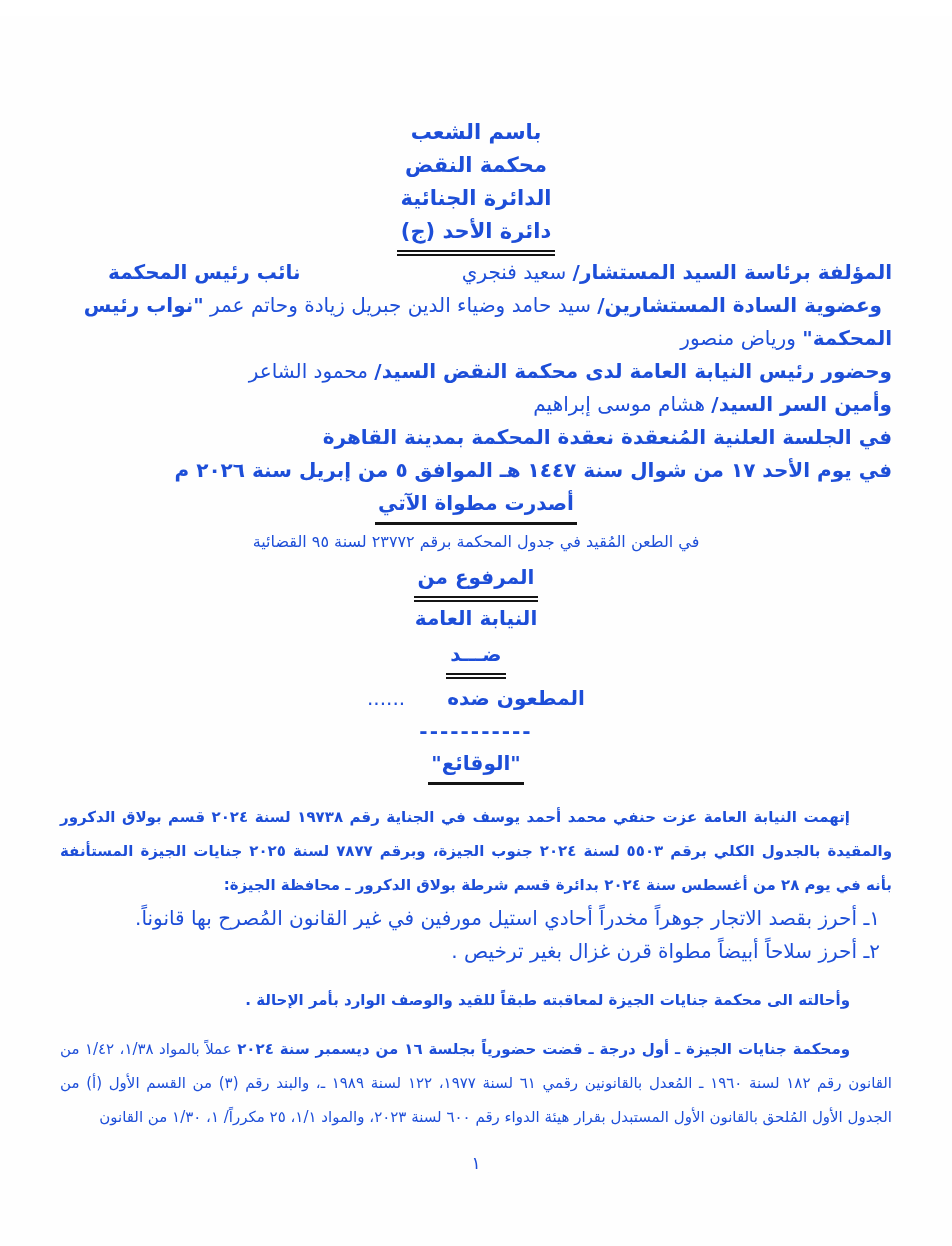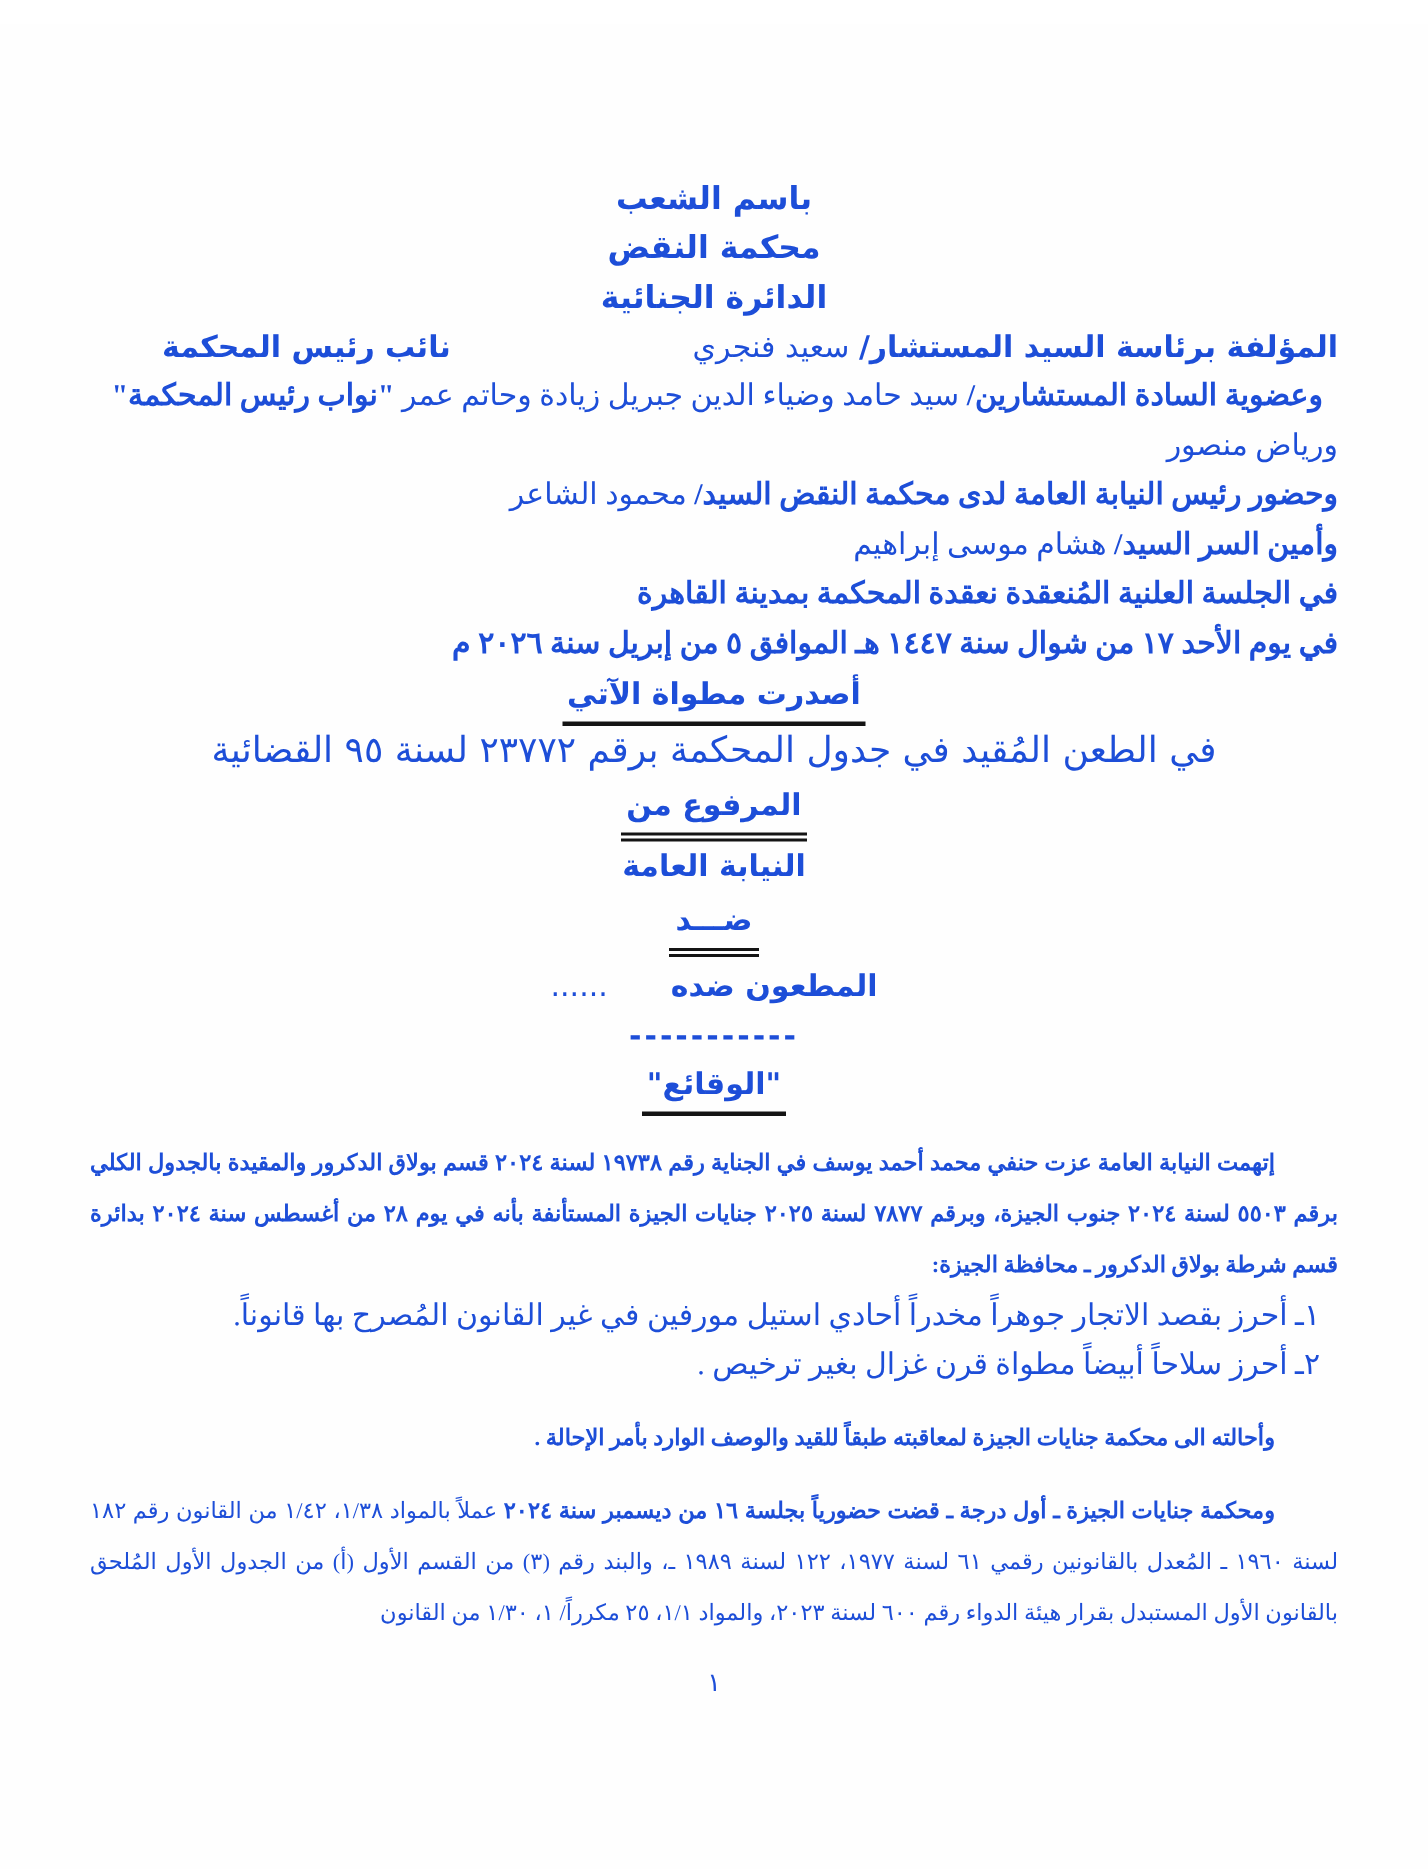--- a/index.html
+++ b/index.html
@@ -2,46 +2,47 @@
 <html lang="ar" dir="rtl"><head>
 <meta charset="utf-8">
 <style>
   html,body{margin:0;padding:0;background:#ffffff;}
   .page{
     width:952px;height:1246px;margin:16px auto;box-sizing:border-box;
     background:#fefefe;color:#1d4ed8;direction:rtl;
     font-family:"DejaVu Sans",sans-serif;
     padding:100px 60px 4px 60px;overflow:hidden;position:relative;
   }
-  p{margin:0;font-family:Liberation Serif, serif;}
+  p{margin:0;}
   .b{font-weight:bold;}
   .hc{font-size:21px;font-weight:bold;text-align:center;line-height:33px;}
   .ud{display:inline-block;border-bottom:6px double #141414;padding:0 4px 2px 4px;}
   .us{display:inline-block;border-bottom:3px solid #141414;padding:0 3px 2px 3px;}
   .panel-line{font-size:20px;line-height:33px;}
   .row-between{display:flex;justify-content:space-between;align-items:baseline;}
   .title-left{margin-left:48px;}
-  .center-line{font-size:24px;line-height:33px;text-align:center;}
+  .center-line{font-size:16px;line-height:33px;text-align:center;}
   .party-line{font-size:20px;line-height:33px;text-align:center;font-weight:bold;}
   .dots{font-weight:normal;letter-spacing:2px;margin-right:42px;}
   .dashes{font-weight:bold;letter-spacing:2px;line-height:32px;}
   .para{font-size:15px;line-height:34px;text-align:justify;}
   .indent{text-indent:42px;}
   .charge{font-size:20px;line-height:33px;padding-right:12px;text-align:justify;}
   .gap-top{margin-top:15px;}
   .page-num{margin-top:18px;text-align:center;font-size:17px;line-height:22px;}
 </style>
 </head>
 <body>
 
 <div class="page">
 
   <div class="hc">باسم الشعب</div>
   <div class="hc">محكمة النقض</div>
   <div class="hc">الدائرة الجنائية</div>
+  <div class="hc"><span class="ud">دائرة الأحد (ج)</span></div>
 
   <div class="panel-line row-between">
     <span><span class="b">المؤلفة برئاسة السيد المستشار/</span> <span>سعيد فنجري</span></span>
     <span class="b title-left">نائب رئيس المحكمة</span>
   </div>
 
   <p class="panel-line" style="text-indent:10px;">
     <span class="b">وعضوية السادة المستشارين/</span>
     <span>سيد حامد وضياء الدين جبريل زيادة وحاتم عمر</span>
     <span class="b">"نواب رئيس المحكمة"</span>

